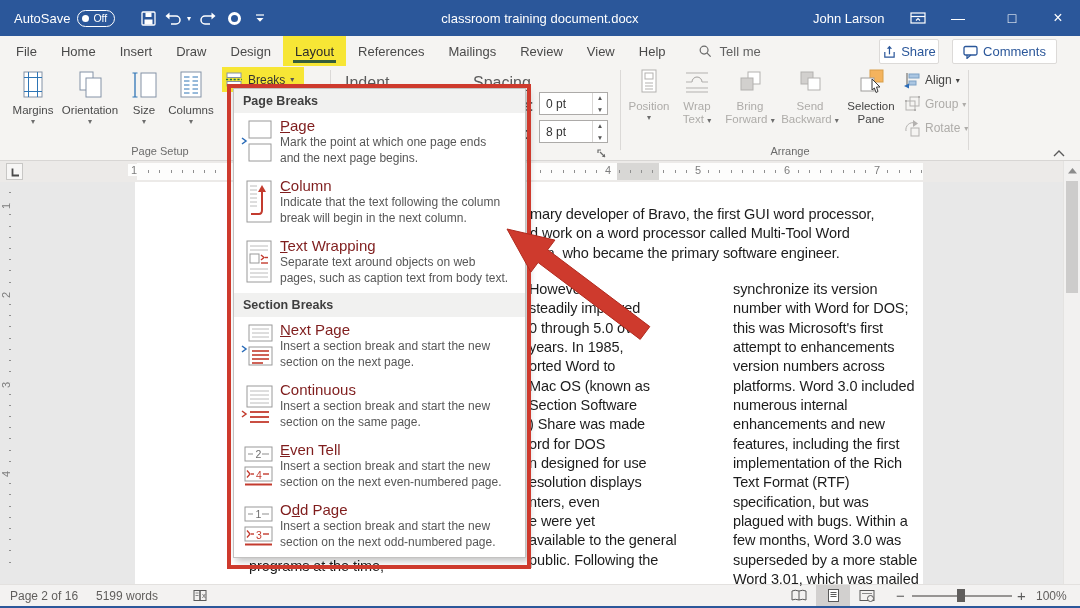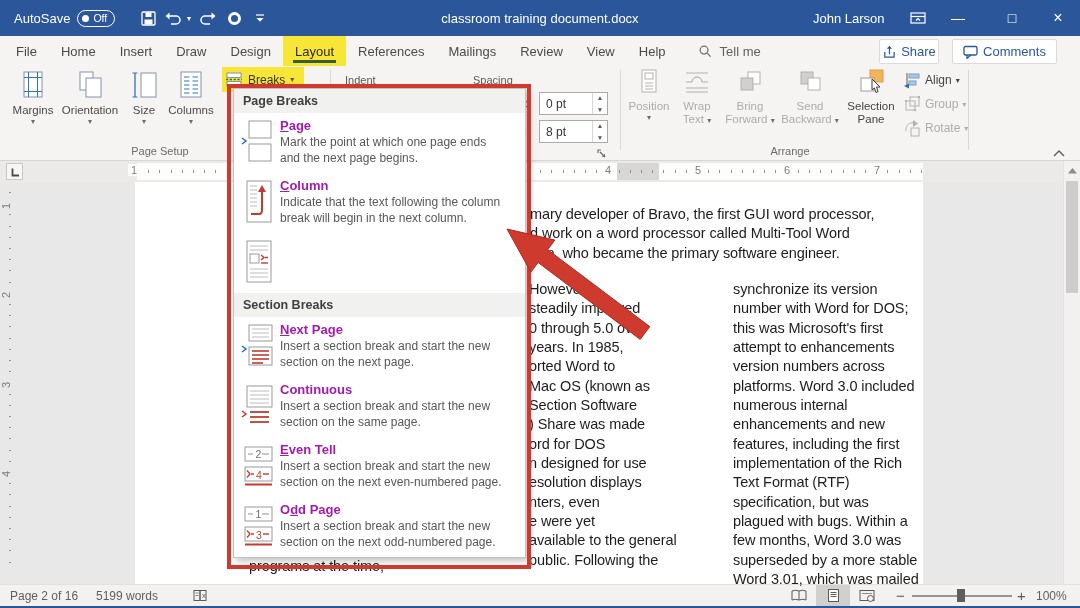--- a/index.html
+++ b/index.html
@@ -24,21 +24,21 @@
   .pillbtn{position:absolute;top:3px;height:23px;background:#fff;border:1px solid #dcdad8;border-radius:2px;
        display:flex;align-items:center;justify-content:center;gap:5px;color:#2b579a;font-size:13px;}
   
   .ribbon{position:absolute;left:0;top:66px;width:1080px;height:95px;background:#f5f4f2;border-bottom:1px solid #d8d6d4;box-sizing:border-box;}
   .bigbtn{position:absolute;top:3px;text-align:center;color:#4a4a4a;font-size:11.5px;line-height:13px;}
   .bigbtn .car{color:#6d6d6d;font-size:8px;line-height:10px;}
   .grouplabel{position:absolute;bottom:3px;font-size:11px;color:#6b6b6b;text-align:center;}
   .vsep{position:absolute;top:4px;bottom:10px;width:1px;background:#dbd9d7;}
   .breaksbtn{position:absolute;left:222px;top:1px;width:82px;height:25px;background:#f7e635;display:flex;
        align-items:center;gap:5px;padding-left:4px;box-sizing:border-box;font-size:12px;color:#333;}
-  .rlabel{position:absolute;font-size:11px;color:#5a5a5a;}
+  .rlabel{position:absolute;font-size:16px;color:#5a5a5a;}
   .spin{position:absolute;left:539px;width:69px;height:23px;background:#fff;border:1px solid #acaaa8;box-sizing:border-box;
        font-size:12px;color:#333;display:flex;align-items:center;padding-left:6px;}
   .spin .arrows{position:absolute;right:0;top:0;bottom:0;width:15px;border-left:1px solid #d8d6d4;
        display:flex;flex-direction:column;align-items:center;justify-content:space-between;padding:1px 0;box-sizing:border-box;
        font-size:6.5px;color:#555;}
   .graybtn{color:#aeaca9;}
   .okbtn{color:#444;}
   .stackbtn{position:absolute;left:903px;display:flex;align-items:center;gap:4px;font-size:12px;}
   
   .hruler{position:absolute;left:0;top:161px;width:1063px;height:21px;background:#eceae8;}
@@ -68,21 +68,21 @@
   .zoom-track{position:absolute;left:912px;top:10px;width:100px;height:2px;background:#979593;}
   .zoom-notch{position:absolute;left:961px;top:7px;width:1px;height:8px;background:#979593;}
   .zoom-handle{position:absolute;left:957px;top:4px;width:8px;height:13px;background:#605e5c;}
   
   .menu{position:absolute;left:233px;top:88px;width:293px;height:470px;background:#fff;border:1px solid #c3c2c1;
        box-shadow:3px 3px 7px rgba(0,0,0,.25);z-index:30;box-sizing:border-box;}
   .menu-h{height:24px;background:#f1f1f0;color:#3f3f3f;font-weight:bold;font-size:12.5px;
        display:flex;align-items:center;padding-left:9px;box-sizing:border-box;}
   .mi{height:60px;display:flex;padding:5px 6px 0 2px;box-sizing:border-box;}
   .mi-icon{width:44px;display:flex;justify-content:center;padding-top:1px;flex:none;}
-  .mi-title{font-size:13px;font-weight:bold;color:#a21caf;line-height:16px;}
+  .mi-title{font-size:15px;font-weight:normal;color:#7f1d1d;line-height:16px;}
   .mi-desc{font-size:12px;color:#575757;line-height:16.2px;white-space:nowrap;}
   
   .red-rect{position:absolute;left:227px;top:84px;width:304px;height:485px;border:4px solid #ce3a2d;box-sizing:border-box;
        z-index:40;pointer-events:none;}
   .arrow-svg{position:absolute;left:0;top:0;z-index:50;pointer-events:none;}
 </style>
 </head>
 <body>
 
 <div class="app">
@@ -473,20 +473,25 @@
               <line x1="9" y1="11" x2="27" y2="11"></line>
             <line x1="9" y1="30" x2="27" y2="30"></line>
               <line x1="9" y1="34" x2="27" y2="34"></line>
             <line x1="9" y1="38" x2="27" y2="38"></line>
           </g>
           <rect x="9" y="15" width="9" height="9" fill="none" stroke="#9a9a9a"></rect>
           <polyline points="20,16 23,18.5 20,21" fill="none" stroke="#c33b2e" stroke-width="1.4"></polyline>
           <line x1="24" y1="18.5" x2="27" y2="18.5" stroke="#c33b2e" stroke-width="1.4"></line>
           <line x1="20" y1="24" x2="27" y2="24" stroke="#c33b2e" stroke-width="1.4"></line>
         </svg>
+      </div>
+      <div class="mi-text">
+        <div class="mi-title"><u>T</u><span>ext Wrapping</span></div>
+        <div class="mi-desc">Separate text around objects on web</div>
+        <div class="mi-desc">pages, such as caption text from body text.</div>
       </div>
     </div>
 
     <div class="menu-h">Section Breaks</div>
 
     <div class="mi">
       <div class="mi-icon">
         <svg width="34" height="46" viewBox="0 0 34 46">
           <polyline points="1,23 5,26 1,29" fill="none" stroke="#2b6cb8" stroke-width="1.5"></polyline>
           <rect x="8" y="2" width="23" height="16" fill="#fff" stroke="#9a9a9a"></rect>

